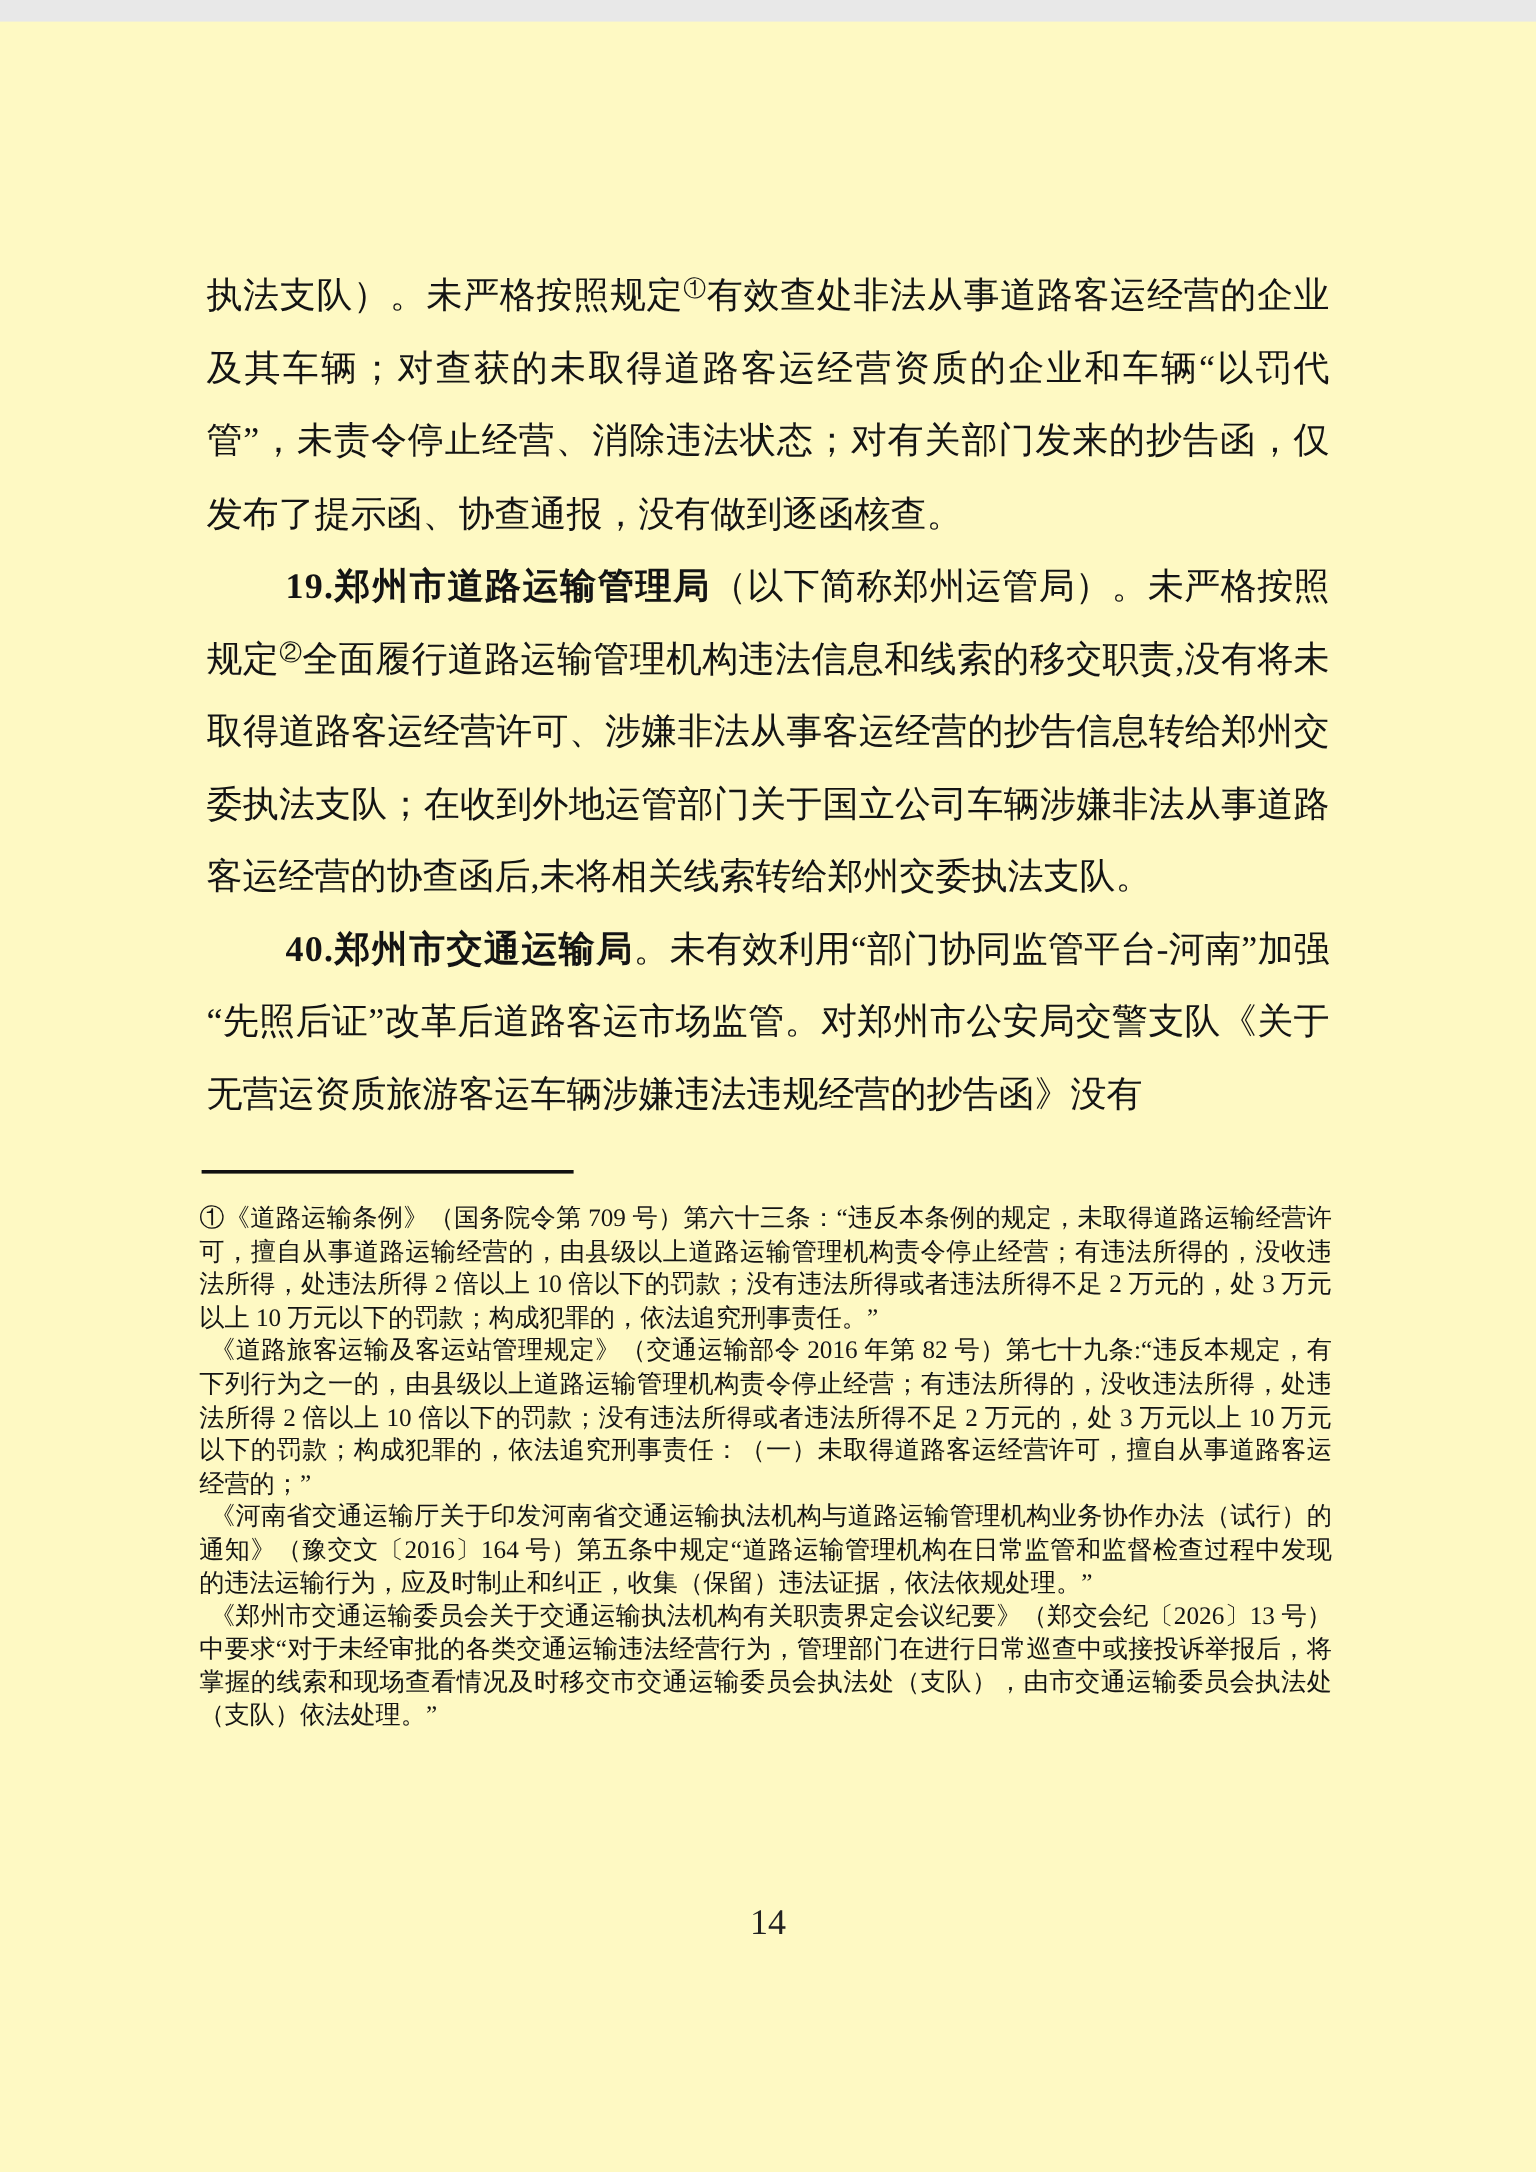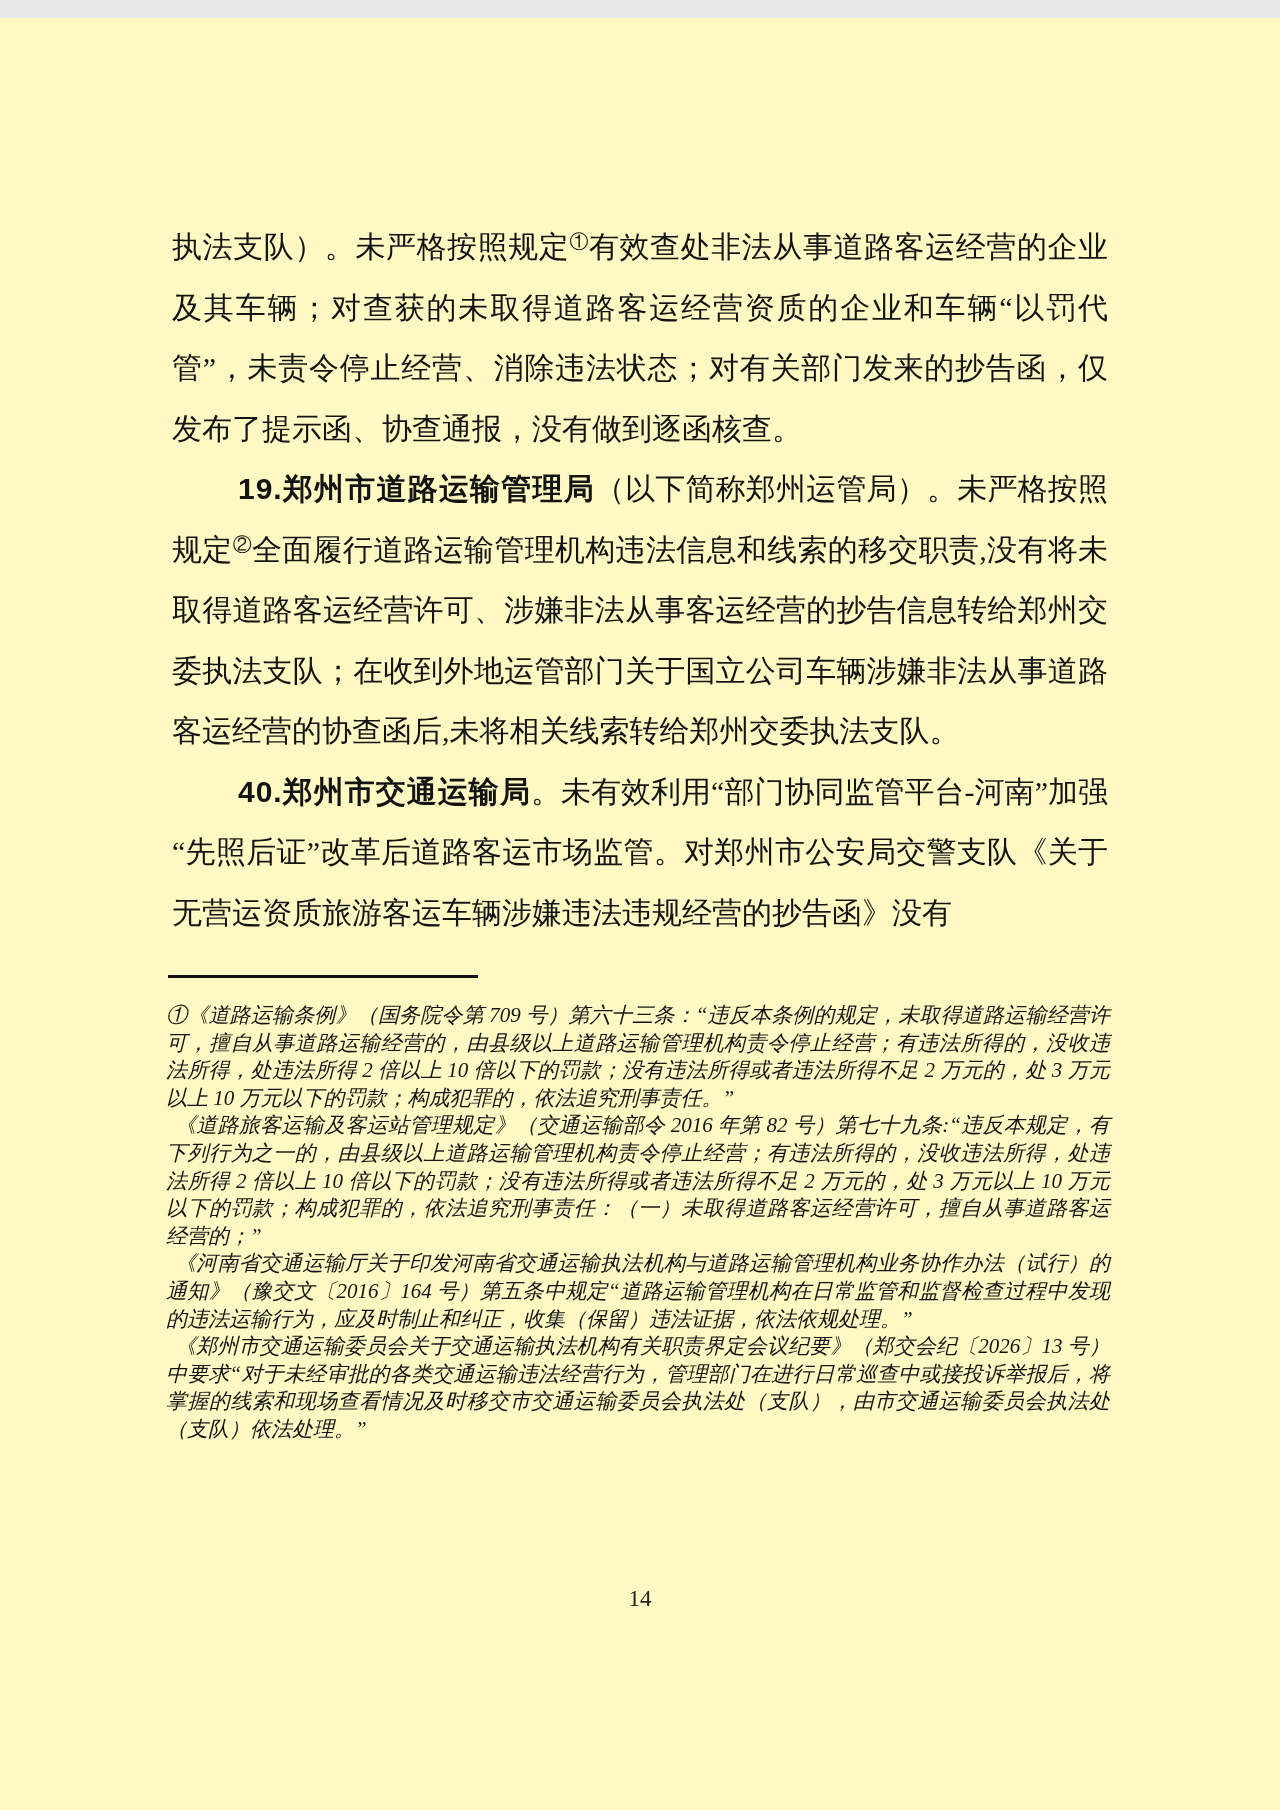--- a/index.html
+++ b/index.html
@@ -28,21 +28,21 @@
     text-align: justify;
   }
   .body-text p {
     margin: 0;
     padding: 0;
   }
   .para-indent {
     text-indent: 66px;
   }
   .heading-run {
-    font-family: Liberation Sans, sans-serif;
+    font-family: Liberation Serif, serif;
     font-weight: 700;
     letter-spacing: 1px;
   }
   sup.fnref {
     font-size: 19px;
     line-height: 0;
     vertical-align: 9px;
   }
   
   .footnote-rule {
@@ -57,37 +57,36 @@
   }
   
   .footnotes {
     position: absolute;
     left: 166px;
     top: 984px;
     width: 944px;
     font-size: 21px;
     line-height: 27.6px;
     text-align: justify;
-    font-style: italic;
   }
   .footnotes p {
     margin: 0;
     padding: 0;
   }
   .fn-hang {
     text-indent: 9px;
   }
   
   .page-number {
     position: absolute;
     left: 0;
     top: 1568px;
     width: 100%;
     text-align: center;
-    font-size: 23px;
+    font-size: 30px;
     color: #222222;
   }
 </style>
 </head>
 <body>
 
 <div class="page">
 
   <main class="body-text">
 

